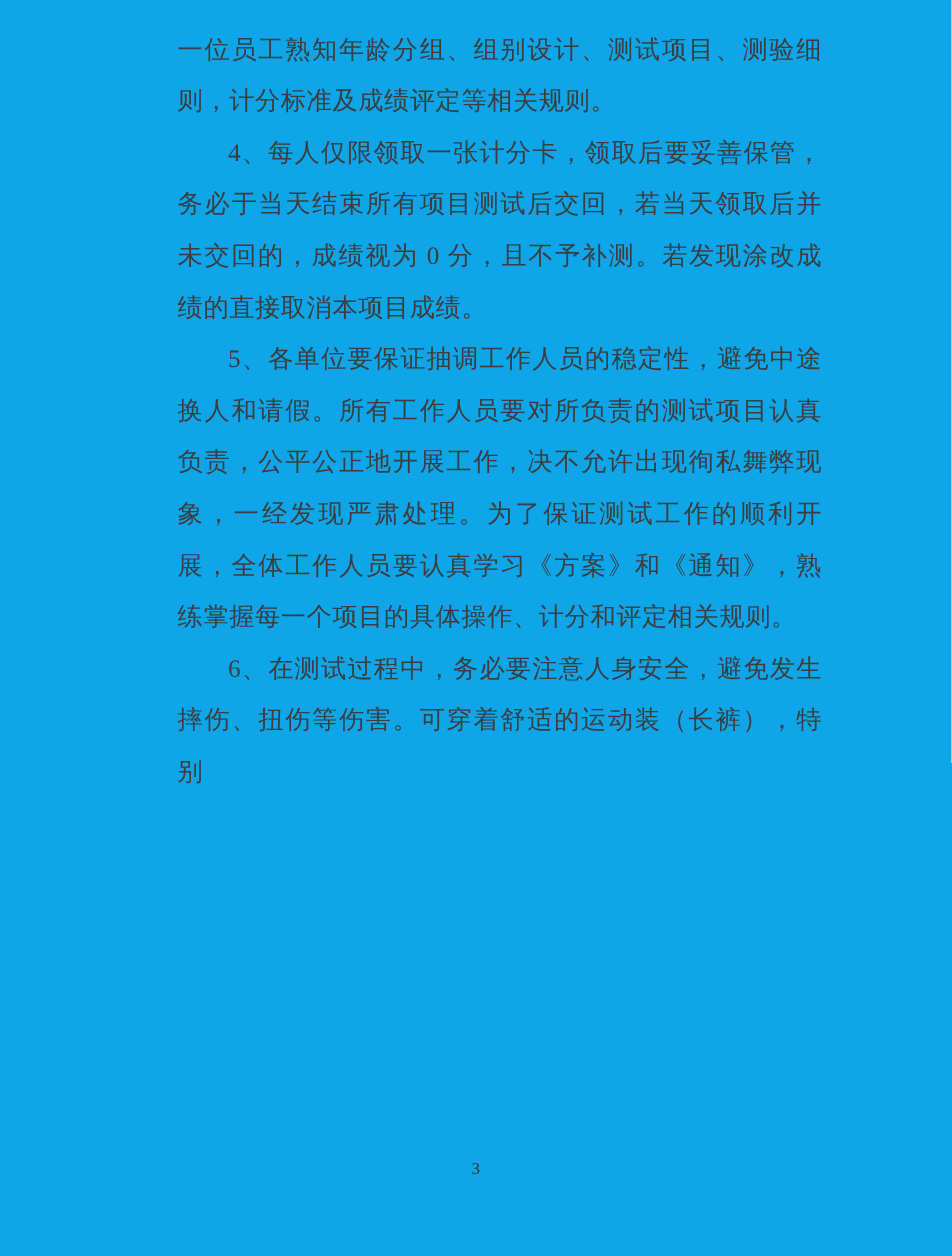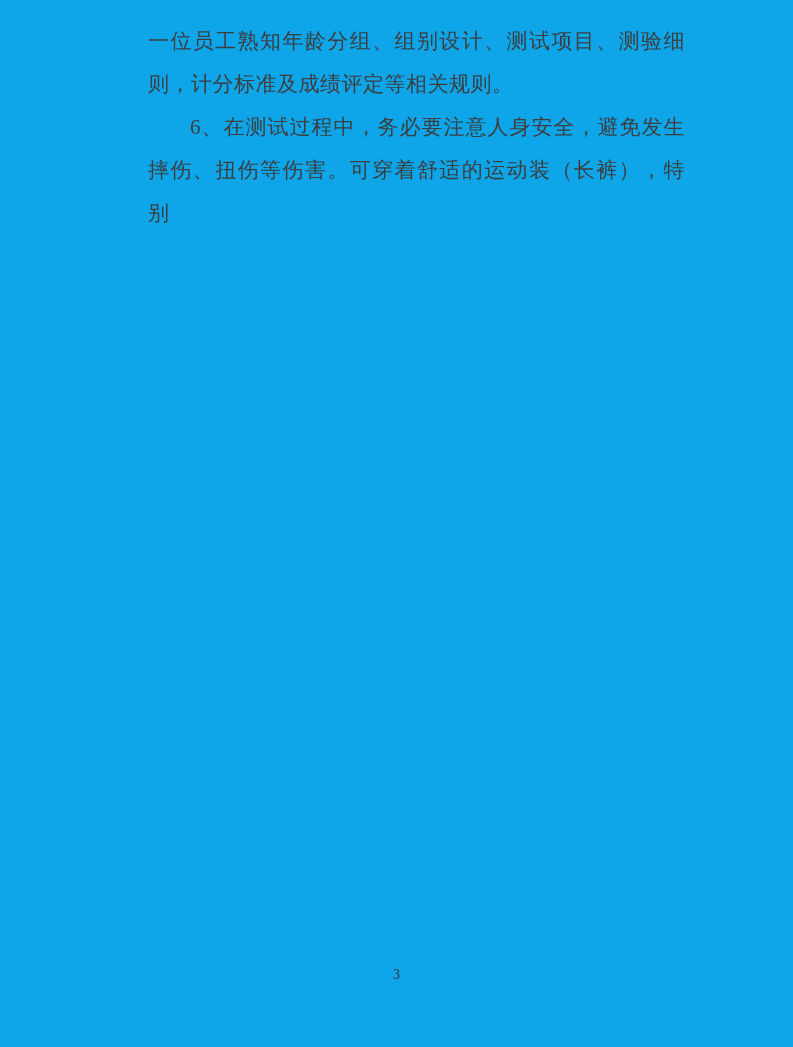--- a/index.html
+++ b/index.html
@@ -45,18 +45,20 @@
     color: #333333;
     font-family: "Liberation Serif", "DejaVu Serif", serif;
   }
 </style>
 </head>
 <body>
 
 <div class="page">
   <div class="content">
     <p class="para">一位员工熟知年龄分组、组别设计、测试项目、测验细则，计分标准及成绩评定等相关规则。</p>
+    <p class="para indent">4、每人仅限领取一张计分卡，领取后要妥善保管，务必于当天结束所有项目测试后交回，若当天领取后并未交回的，成绩视为 0 分，且不予补测。若发现涂改成绩的直接取消本项目成绩。</p>
+    <p class="para indent">5、各单位要保证抽调工作人员的稳定性，避免中途换人和请假。所有工作人员要对所负责的测试项目认真负责，公平公正地开展工作，决不允许出现徇私舞弊现象，一经发现严肃处理。为了保证测试工作的顺利开展，全体工作人员要认真学习《方案》和《通知》，熟练掌握每一个项目的具体操作、计分和评定相关规则。</p>
     <p class="para indent">6、在测试过程中，务必要注意人身安全，避免发生摔伤、扭伤等伤害。可穿着舒适的运动装（长裤），特别</p>
   </div>
   <div class="footer">
     <span class="page-num">3</span>
   </div>
 </div>
 
 </body></html>

